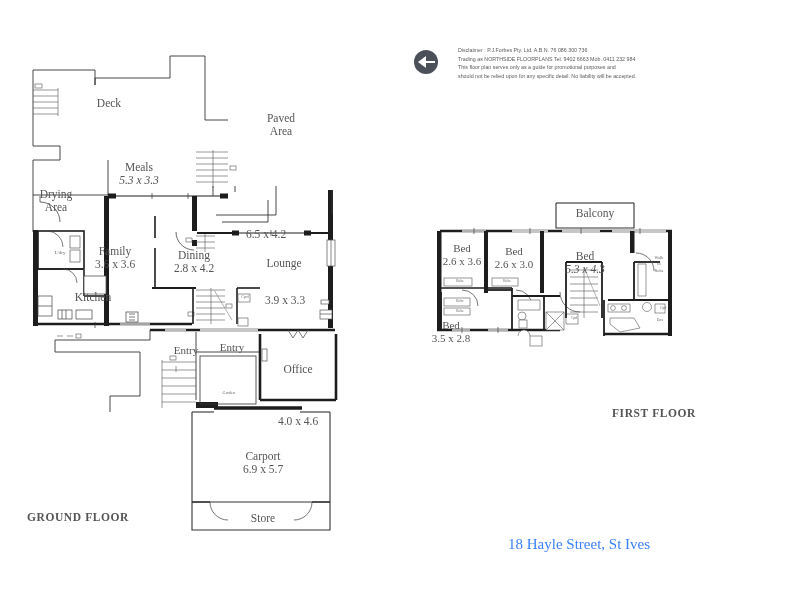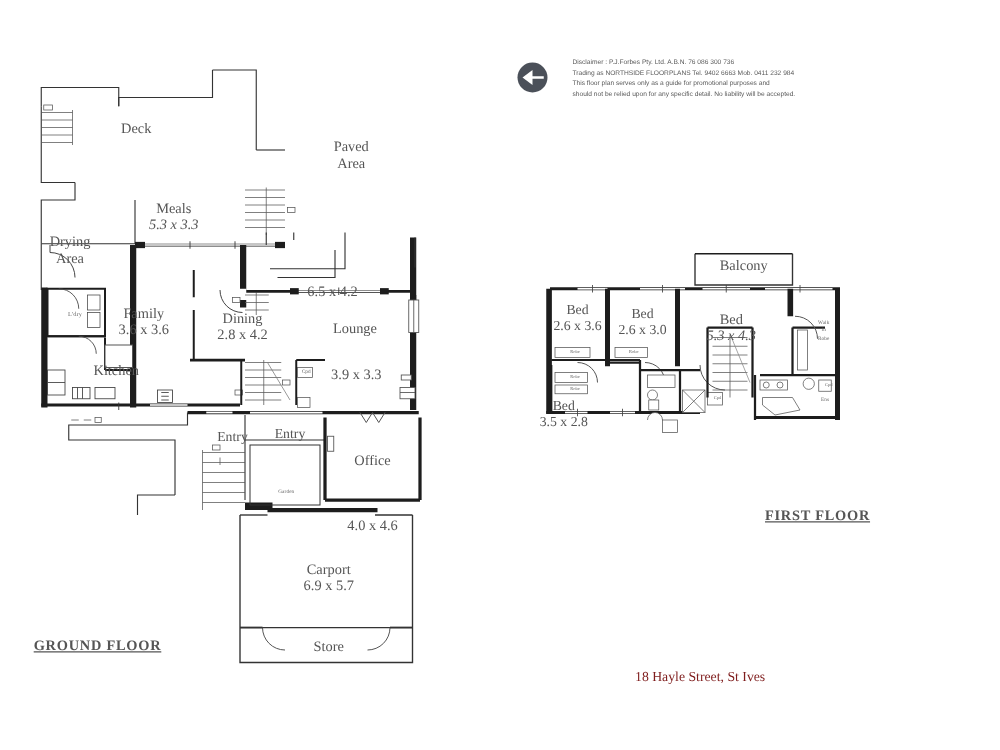--- a/index.html
+++ b/index.html
@@ -8,22 +8,22 @@
   #root{position:relative;width:800px;height:600px;}
 
   svg#plan{position:absolute;left:0;top:0;width:800px;height:600px;}
 
   .lbl{position:absolute;text-align:center;line-height:1.12;
        color:#555;white-space:pre-line;pointer-events:none;}
   .rm{font-size:11.5px;}
   .rm2{font-size:11px;}
   .tiny{font-size:4.2px;color:#666;letter-spacing:.1px;}
   .tiny2{font-size:3.6px;color:#666;}
-  .floorname{font-size:11.5px;font-weight:bold;color:#555;letter-spacing:.6px;text-decoration:underline;}
-  .address{font-size:11px;color:#7f1d1d;}
+  .floorname{font-size:11.5px;font-weight:bold;color:#555;letter-spacing:.6px;}
+  .address{font-size:15px;color:#3b82f6;}
   .poolbox{position:absolute;border:1px solid #999;background:#fff;
            text-align:center;font-size:9.6px;line-height:1.28;color:#555;
            padding:3px 6px 4px 6px;}
   .disc{position:absolute;font-family:"Liberation Sans", sans-serif;
         font-size:5.3px;line-height:1.62;color:#5a5a5a;white-space:pre-line;}
   .compass{position:absolute;width:24px;height:24px;border-radius:50%;
            background:#4b5059;}
   .compass:after{content:"";position:absolute;left:4px;top:6px;
            width:0;height:0;border-top:6px solid transparent;
            border-bottom:6px solid transparent;border-right:8px solid #fff;}

